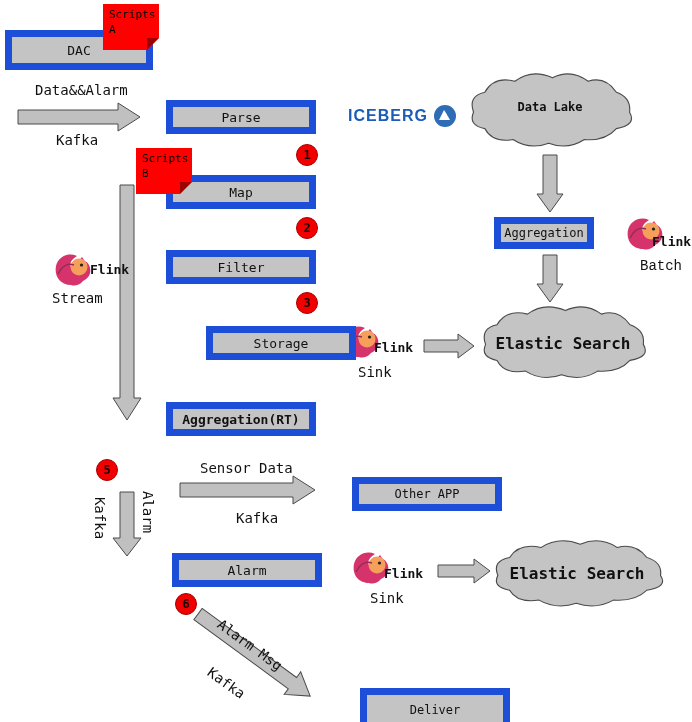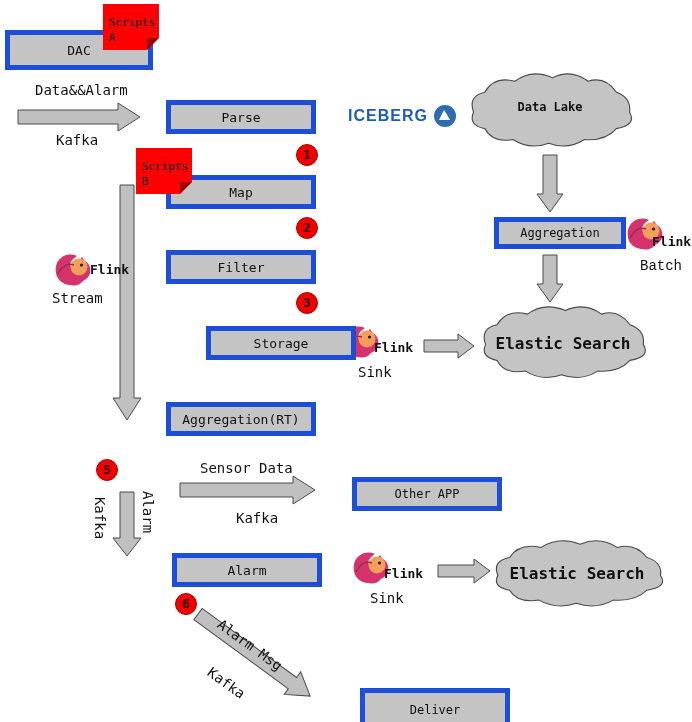--- a/index.html
+++ b/index.html
@@ -1,27 +1,27 @@
 <!DOCTYPE html>
 <html><head>
 <meta charset="utf-8">
 <style>
   * { margin:0; padding:0; box-sizing:border-box; }
   html,body { background:#ffffff; }
   body { width:692px; height:722px; font-family:"DejaVu Sans Mono", monospace; color:#111; }
   #canvas { position:relative; width:692px; height:722px; background:#fff; overflow:hidden; }
   #bg { position:absolute; left:0; top:0; width:692px; height:722px; z-index:1; }
   .box {
-    position:absolute; background:#c4c4c4; border:5px solid #1d4ed8;
+    position:absolute; background:#c4c4c4; border:7px solid #1d4ed8;
     display:flex; align-items:center; justify-content:center;
     font-size:13px; z-index:4; white-space:nowrap;
   }
   .note {
     position:absolute; background:#ff0000; color:#000; z-index:6;
-    font-size:11px; line-height:1.35; padding:12px 6px;
+    font-size:11px; line-height:1.35; padding:4px 6px;
     clip-path: polygon(0 0, 100% 0, 100% calc(100% - 12px), calc(100% - 12px) 100%, 0 100%);
   }
   .note::after {
     content:""; position:absolute; right:0; bottom:0; width:12px; height:12px;
     background:#9e0000; clip-path: polygon(0 0, 100% 0, 0 100%);
   }
   .badge {
     position:absolute; width:22px; height:22px; border-radius:50%;
     background:#f20000; border:1px solid #a80000; z-index:7;
     display:flex; align-items:center; justify-content:center;
@@ -89,24 +89,24 @@
   </div>
   <div class="box" style="left:166px; top:100px; width:150px; height:34px;">
     <span>Parse</span>
   </div>
   <div class="box" style="left:166px; top:250px; width:150px; height:34px;">
     <span>Filter</span>
   </div>
   <div class="box" style="left:166px; top:326px; width:150px; height:34px;margin-left:40px;">
     <span>Storage</span>
   </div>
-  <div class="box" style="left:166px; top:402px; width:150px; height:34px;">
+  <div class="box" style="left:166px; top:402px; width:150px; height:34px;font-weight:bold;">
     <span>Aggregation(RT)</span>
   </div>
-  <div class="box" style="left:494px; top:217px; width:132px; height:32px; font-size:12px;">
+  <div class="box" style="left:494px; top:217px; width:100px; height:32px; font-size:12px;">
     <span>Aggregation</span>
   </div>
   <div class="box" style="left:352px; top:477px; width:150px; height:34px; font-size:12px;">
     <span>Other APP</span>
   </div>
   <div class="box" style="left:172px; top:553px; width:150px; height:34px;">
     <span>Alarm</span>
   </div>
   <div class="box" style="left:360px; top:688px; width:150px; height:44px; font-size:12px;">
     <span>Deliver</span>

